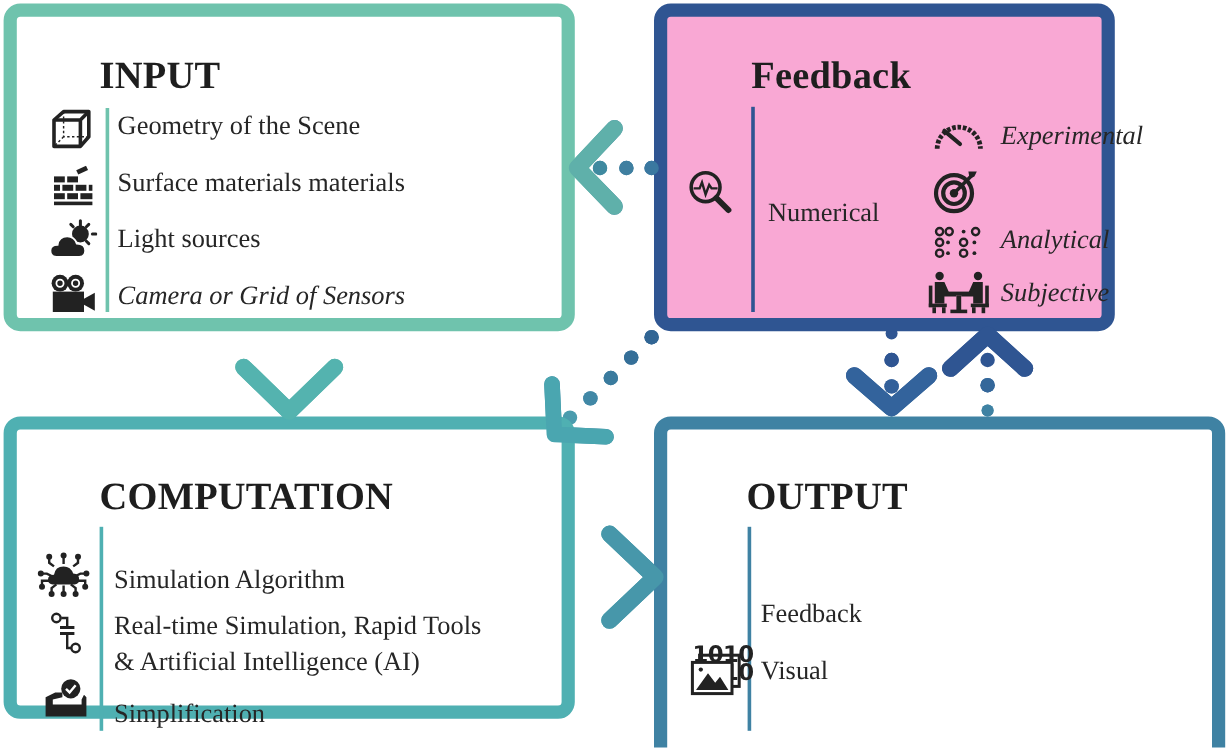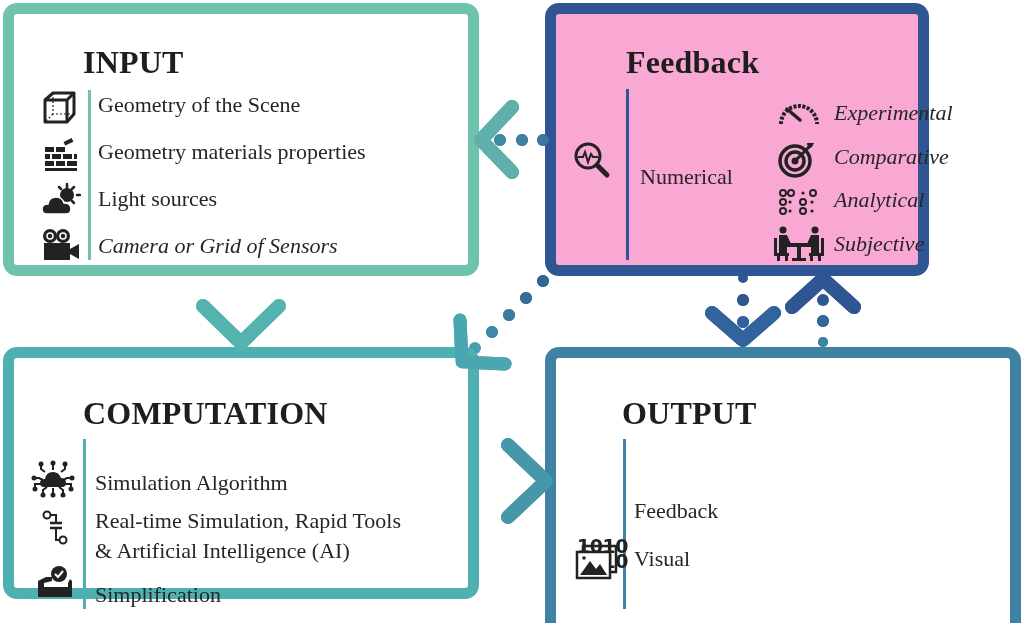--- a/index.html
+++ b/index.html
@@ -106,21 +106,21 @@
       <rect x="1" y="16" width="5" height="5"></rect>
         <rect x="8" y="16" width="9" height="5"></rect>
         <rect x="19" y="16" width="9" height="5"></rect>
         <rect x="30" y="16" width="3" height="5"></rect>
       <rect x="1" y="23" width="9" height="5"></rect>
         <rect x="12" y="23" width="9" height="5"></rect>
         <rect x="23" y="23" width="10" height="5"></rect>
       <rect x="1" y="30" width="32" height="3"></rect>
     </g>
   </svg>
-  <div class="item" style="left:84px; top:125px;">Geometry materials properties</div>
+  <div class="item" style="left:84px; top:125px;">Surface materials materials</div>
 
   <svg class="icon" style="left:27px; top:168px;" width="40" height="36" viewBox="0 0 40 36">
     <g stroke="#222" stroke-width="2.5" stroke-linecap="round">
       <line x1="26" y1="2" x2="26" y2="6"></line>
         <line x1="36" y1="13" x2="39" y2="13"></line>
         <line x1="33" y1="5" x2="31" y2="7"></line>
         <line x1="33" y1="21" x2="31" y2="19"></line>
         <line x1="18" y1="5" x2="20" y2="7"></line>
     </g>
     <circle cx="26" cy="13" r="7" fill="#222"></circle>
@@ -156,21 +156,20 @@
   </svg>
   <div class="item italic" style="left:278px; top:86px;">Experimental</div>
 
   <svg class="icon" style="left:222px; top:127px;" width="38" height="38" viewBox="0 0 38 38">
     <circle cx="17" cy="20" r="15" fill="none" stroke="#222" stroke-width="3.5"></circle>
     <circle cx="17" cy="20" r="9" fill="none" stroke="#222" stroke-width="3.5"></circle>
     <circle cx="17" cy="20" r="3.5" fill="#222"></circle>
     <line x1="17" y1="20" x2="32" y2="5" stroke="#222" stroke-width="3"></line>
     <path d="M29 2 L36 2 L34 6 L30 8 Z" fill="#222"></path>
   </svg>
-  <div class="item italic" style="left:278px; top:130px;">Comparative</div>
 
   <svg class="icon" style="left:222px; top:174px;" width="40" height="30" viewBox="0 0 40 30">
     <g fill="none" stroke="#222" stroke-width="2">
       <circle cx="5" cy="5" r="3"></circle>
         <circle cx="13" cy="5" r="3"></circle>
         <circle cx="5" cy="14" r="3"></circle>
         <circle cx="5" cy="23" r="3"></circle>
       <circle cx="25" cy="14" r="3"></circle>
         <circle cx="25" cy="23" r="3"></circle>
         <circle cx="35" cy="5" r="3"></circle>

